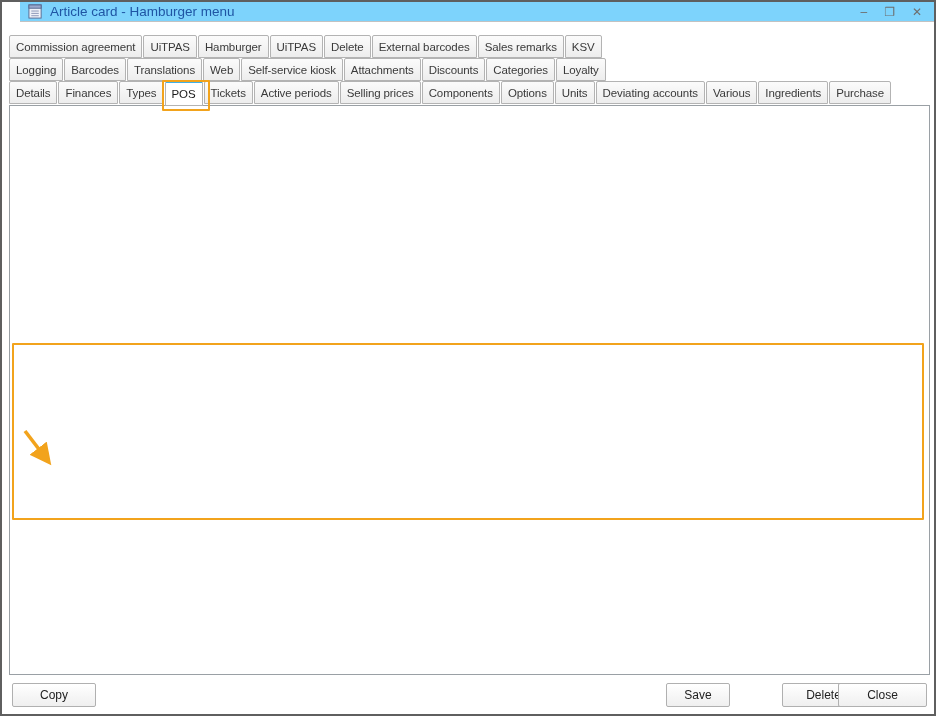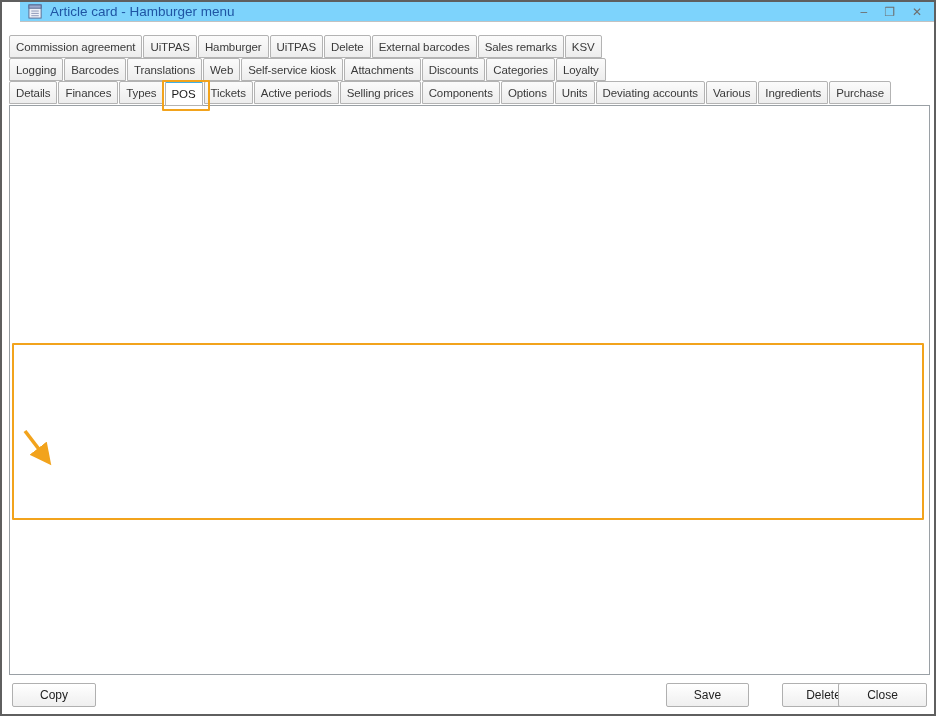--- a/index.html
+++ b/index.html
@@ -295,21 +295,21 @@
   <div class="field" style="left:200px;top:572px;width:63px;height:20px;"></div>
   <div class="field" style="left:266px;top:572px;width:617px;height:20px;"></div>
   <div class="btn-browse" style="left:886px;top:572px;">...</div>
 
   <div class="lbl" style="left:20px;top:615px;">PLU number</div>
   <div class="field" style="left:290px;top:613px;width:81px;height:19px;">0</div>
   <div class="lbl" style="left:20px;top:642px;">Add extra minutes to a membership</div>
   <div class="field" style="left:290px;top:640px;width:81px;height:19px;">0</div>
 
   <div class="btn" style="left:10px;width:84px;">Copy</div>
-  <div class="btn" style="left:664px;width:83px;">Save</div>
+  <div class="btn" style="left:664px;width:64px;">Save</div>
   <div class="btn" style="left:780px;width:83px;">Delete</div>
   <div class="btn" style="left:836px;width:89px;">Close</div>
 
   <div class="annot-rect" id="pos-annotation" style="left: 159.516px; top: 78px; width: 48px; height: 31px;"></div>
   <div class="annot-rect" style="left:10px;top:341px;width:912px;height:177px;"></div>
   <svg class="annot-arrow" style="left:16px;top:421px;" width="46" height="52" viewBox="0 0 46 52">
     <defs>
       <marker id="ah" markerWidth="7" markerHeight="7" refX="4.5" refY="3" orient="auto">
         <path d="M0,0 L6,3 L0,6 Z" fill="#f2a31c"></path>
       </marker>

